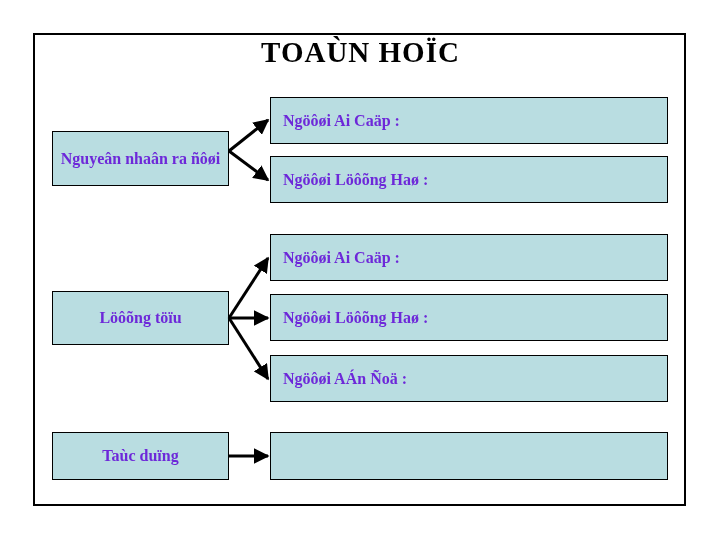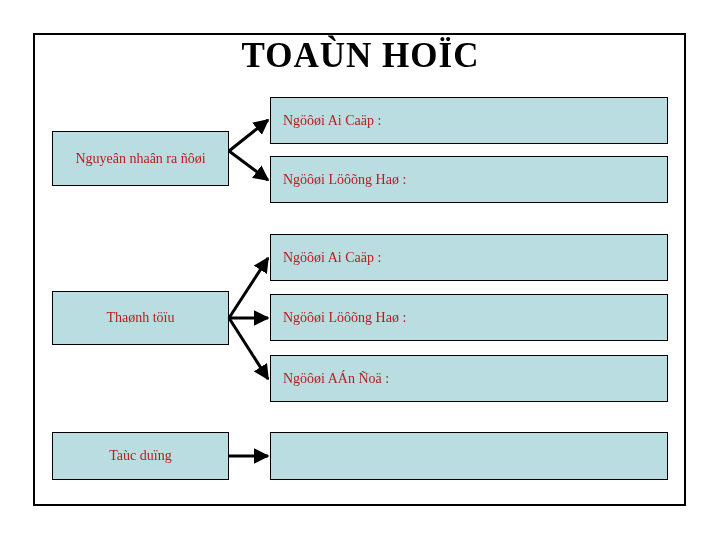--- a/index.html
+++ b/index.html
@@ -25,36 +25,36 @@
     box-sizing: border-box;
   }
   #title {
     position: absolute;
     left: 33px;
     top: 36px;
     width: 655px;
     text-align: center;
     font-family: "Liberation Serif", "DejaVu Serif", serif;
     font-weight: bold;
-    font-size: 35px;
+    font-size: 29px;
     letter-spacing: 1px;
     color: #000000;
     white-space: nowrap;
   }
   .box {
     position: absolute;
     background: #b9dde1;
     border: 1px solid #000000;
     box-sizing: border-box;
     display: flex;
     align-items: center;
     font-family: "Liberation Serif", "DejaVu Serif", serif;
-    font-weight: normal;
-    font-size: 14px;
-    color: #b91c1c;
+    font-weight: bold;
+    font-size: 16px;
+    color: #6d28d9;
     white-space: nowrap;
   }
   .box.center {
     justify-content: center;
   }
   .box.left-pad {
     justify-content: flex-start;
     padding-left: 12px;
   }
   .arrows {
@@ -81,21 +81,21 @@
 
   <div class="box left-pad" style="left:270px; top:97px; width:398px; height:47px;">
     <span>Ngöôøi Ai Caäp :</span>
   </div>
 
   <div class="box left-pad" style="left:270px; top:156px; width:398px; height:47px;">
     <span>Ngöôøi Löôõng Haø :</span>
   </div>
 
   <div class="box center" style="left:52px; top:291px; width:177px; height:54px;">
-    <span>Thaønh töïu</span>
+    <span>Löôõng töïu</span>
   </div>
 
   <div class="box left-pad" style="left:270px; top:234px; width:398px; height:47px;">
     <span>Ngöôøi Ai Caäp :</span>
   </div>
 
   <div class="box left-pad" style="left:270px; top:294px; width:398px; height:47px;">
     <span>Ngöôøi Löôõng Haø :</span>
   </div>
 

